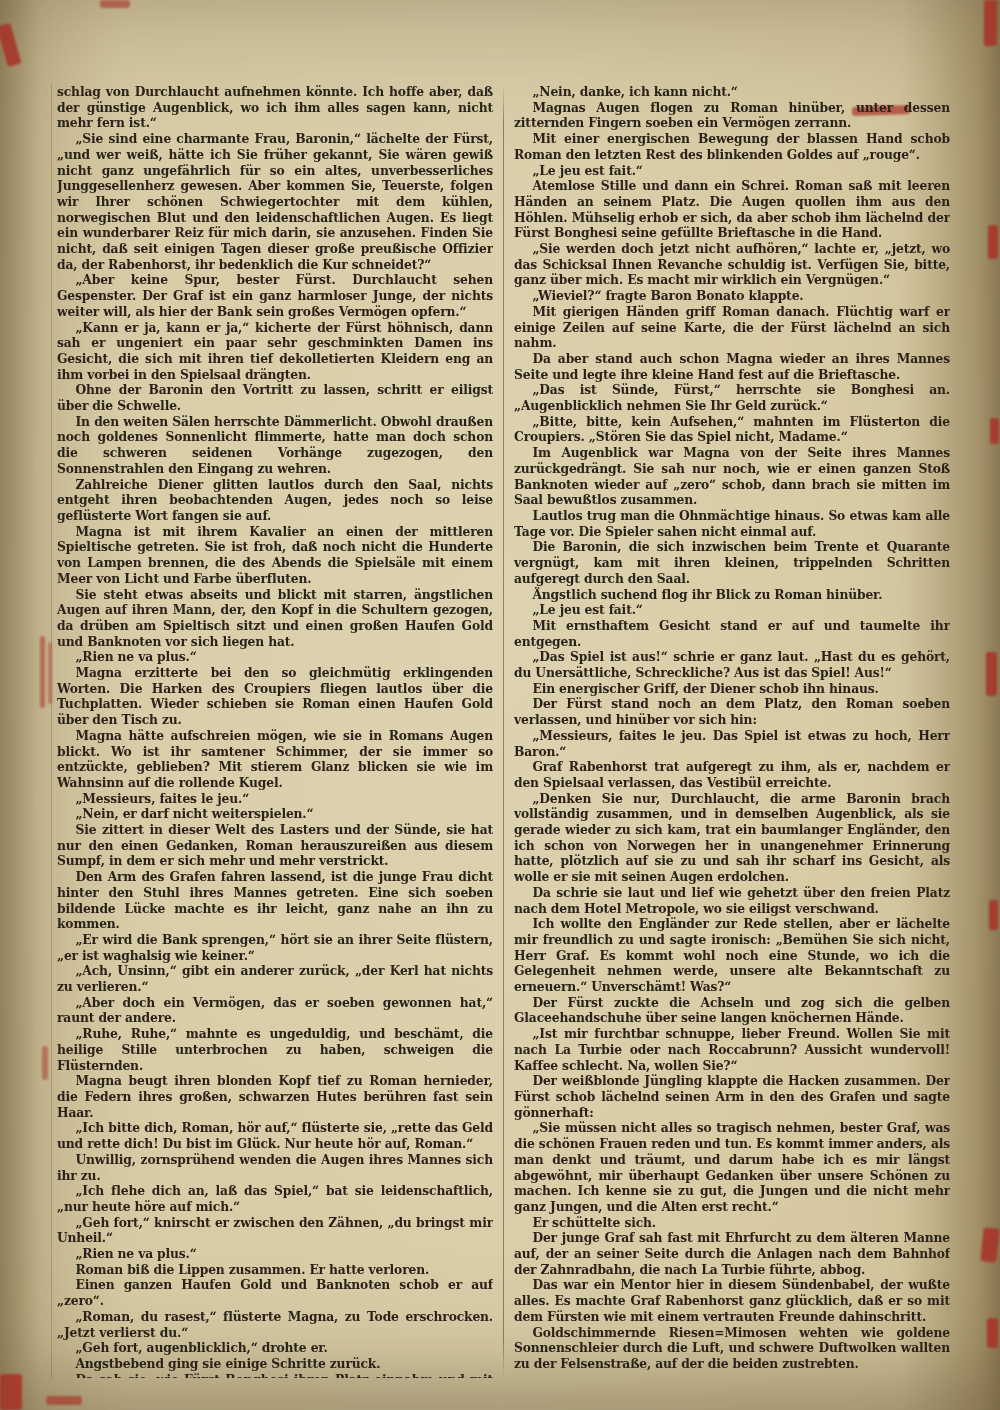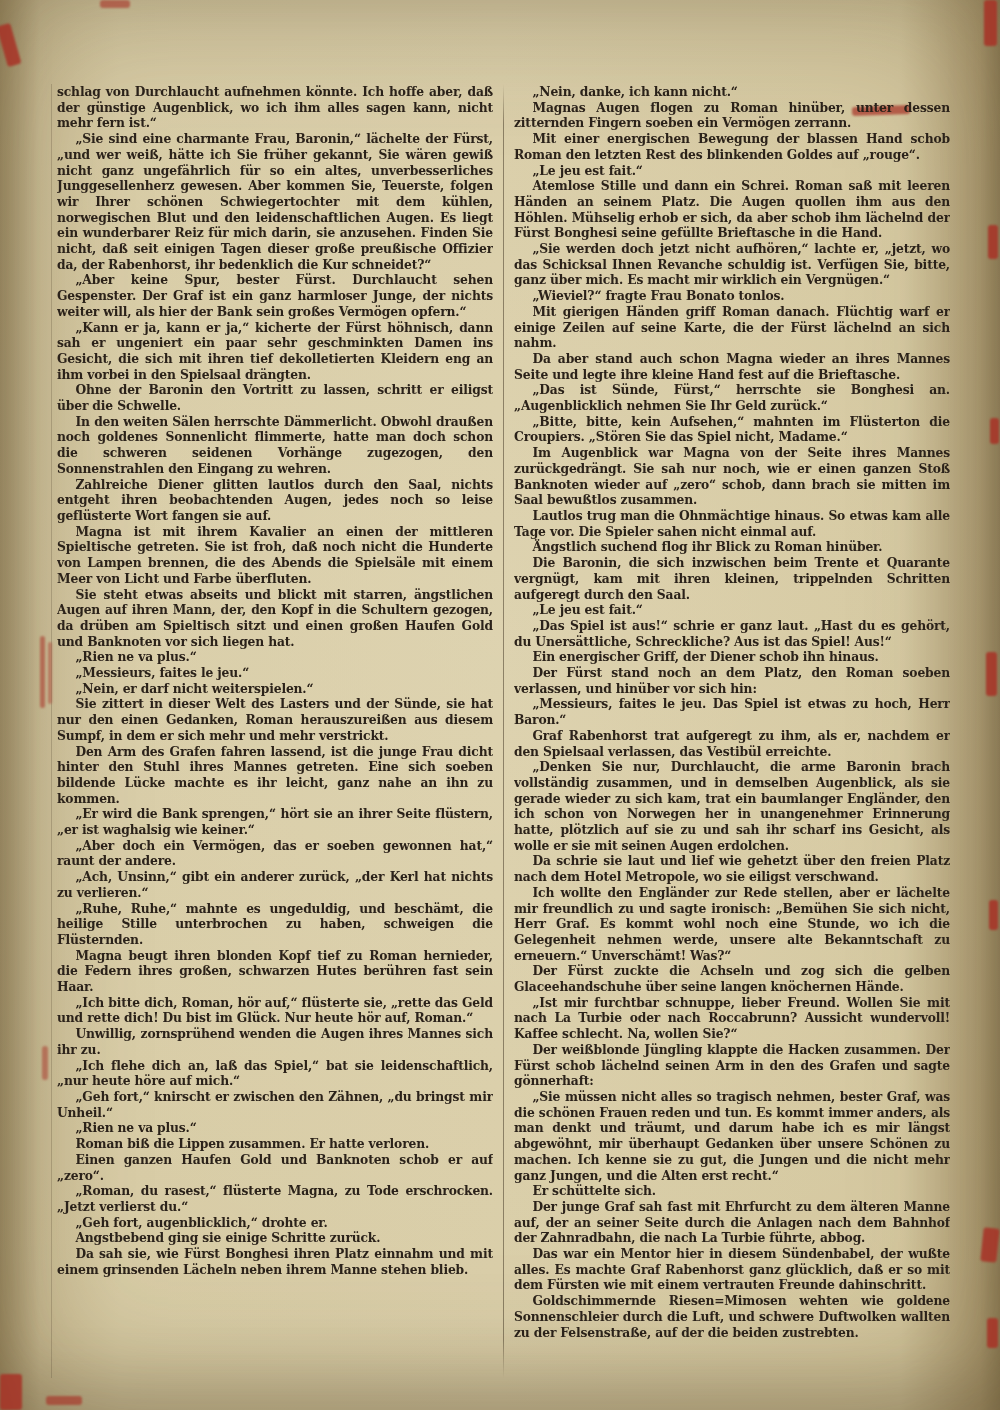--- a/index.html
+++ b/index.html
@@ -63,27 +63,29 @@
         <p class="para">schlag von Durchlaucht aufnehmen könnte. Ich hoffe aber, daß der günstige Augenblick, wo ich ihm alles sagen kann, nicht mehr fern ist.“</p>
         <p class="para">„Sie sind eine charmante Frau, Baronin,“ lächelte der Fürst, „und wer weiß, hätte ich Sie früher gekannt, Sie wären gewiß nicht ganz ungefährlich für so ein altes, unverbesserliches Junggesellenherz gewesen. Aber kommen Sie, Teuerste, folgen wir Ihrer schönen Schwiegertochter mit dem kühlen, norwegischen Blut und den leidenschaftlichen Augen. Es liegt ein wunderbarer Reiz für mich darin, sie anzusehen. Finden Sie nicht, daß seit einigen Tagen dieser große preußische Offizier da, der Rabenhorst, ihr bedenklich die Kur schneidet?“</p>
         <p class="para">„Aber keine Spur, bester Fürst. Durchlaucht sehen Gespenster. Der Graf ist ein ganz harmloser Junge, der nichts weiter will, als hier der Bank sein großes Vermögen opfern.“</p>
         <p class="para">„Kann er ja, kann er ja,“ kicherte der Fürst höhnisch, dann sah er ungeniert ein paar sehr geschminkten Damen ins Gesicht, die sich mit ihren tief dekolletierten Kleidern eng an ihm vorbei in den Spielsaal drängten.</p>
         <p class="para">Ohne der Baronin den Vortritt zu lassen, schritt er eiligst über die Schwelle.</p>
         <p class="para">In den weiten Sälen herrschte Dämmerlicht. Obwohl draußen noch goldenes Sonnenlicht flimmerte, hatte man doch schon die schweren seidenen Vorhänge zugezogen, den Sonnenstrahlen den Eingang zu wehren.</p>
         <p class="para">Zahlreiche Diener glitten lautlos durch den Saal, nichts entgeht ihren beobachtenden Augen, jedes noch so leise geflüsterte Wort fangen sie auf.</p>
         <p class="para">Magna ist mit ihrem Kavalier an einen der mittleren Spieltische getreten. Sie ist froh, daß noch nicht die Hunderte von Lampen brennen, die des Abends die Spielsäle mit einem Meer von Licht und Farbe überfluten.</p>
         <p class="para">Sie steht etwas abseits und blickt mit starren, ängstlichen Augen auf ihren Mann, der, den Kopf in die Schultern gezogen, da drüben am Spieltisch sitzt und einen großen Haufen Gold und Banknoten vor sich liegen hat.</p>
         <p class="para">„Rien ne va plus.“</p>
+        <p class="para">Magna erzitterte bei den so gleichmütig erklingenden Worten. Die Harken des Croupiers fliegen lautlos über die Tuchplatten. Wieder schieben sie Roman einen Haufen Gold über den Tisch zu.</p>
+        <p class="para">Magna hätte aufschreien mögen, wie sie in Romans Augen blickt. Wo ist ihr samtener Schimmer, der sie immer so entzückte, geblieben? Mit stierem Glanz blicken sie wie im Wahnsinn auf die rollende Kugel.</p>
         <p class="para">„Messieurs, faites le jeu.“</p>
         <p class="para">„Nein, er darf nicht weiterspielen.“</p>
         <p class="para">Sie zittert in dieser Welt des Lasters und der Sünde, sie hat nur den einen Gedanken, Roman herauszureißen aus diesem Sumpf, in dem er sich mehr und mehr verstrickt.</p>
         <p class="para">Den Arm des Grafen fahren lassend, ist die junge Frau dicht hinter den Stuhl ihres Mannes getreten. Eine sich soeben bildende Lücke machte es ihr leicht, ganz nahe an ihn zu kommen.</p>
         <p class="para">„Er wird die Bank sprengen,“ hört sie an ihrer Seite flüstern, „er ist waghalsig wie keiner.“</p>
+        <p class="para">„Ach, Unsinn,“ gibt ein anderer zurück, „der Kerl hat nichts zu verlieren.“</p>
         <p class="para">„Aber doch ein Vermögen, das er soeben gewonnen hat,“ raunt der andere.</p>
-        <p class="para">„Ach, Unsinn,“ gibt ein anderer zurück, „der Kerl hat nichts zu verlieren.“</p>
         <p class="para">„Ruhe, Ruhe,“ mahnte es ungeduldig, und beschämt, die heilige Stille unterbrochen zu haben, schweigen die Flüsternden.</p>
         <p class="para">Magna beugt ihren blonden Kopf tief zu Roman hernieder, die Federn ihres großen, schwarzen Hutes berühren fast sein Haar.</p>
         <p class="para">„Ich bitte dich, Roman, hör auf,“ flüsterte sie, „rette das Geld und rette dich! Du bist im Glück. Nur heute hör auf, Roman.“</p>
         <p class="para">Unwillig, zornsprühend wenden die Augen ihres Mannes sich ihr zu.</p>
         <p class="para">„Ich flehe dich an, laß das Spiel,“ bat sie leidenschaftlich, „nur heute höre auf mich.“</p>
         <p class="para">„Geh fort,“ knirscht er zwischen den Zähnen, „du bringst mir Unheil.“</p>
         <p class="para">„Rien ne va plus.“</p>
         <p class="para">Roman biß die Lippen zusammen. Er hatte verloren.</p>
         <p class="para">Einen ganzen Haufen Gold und Banknoten schob er auf „zero“.</p>
         <p class="para">„Roman, du rasest,“ flüsterte Magna, zu Tode erschrocken. „Jetzt verlierst du.“</p>
@@ -92,30 +94,31 @@
         <p class="para">Da sah sie, wie Fürst Bonghesi ihren Platz einnahm und mit einem grinsenden Lächeln neben ihrem Manne stehen blieb.</p>
       </div>
     <div class="col-divider"></div>
     <div class="col col-right">
         <p class="para">„Nein, danke, ich kann nicht.“</p>
         <p class="para">Magnas Augen flogen zu Roman hinüber, unter dessen zitternden Fingern soeben ein Vermögen zerrann.</p>
         <p class="para">Mit einer energischen Bewegung der blassen Hand schob Roman den letzten Rest des blinkenden Goldes auf „rouge“.</p>
         <p class="para">„Le jeu est fait.“</p>
         <p class="para">Atemlose Stille und dann ein Schrei. Roman saß mit leeren Händen an seinem Platz. Die Augen quollen ihm aus den Höhlen. Mühselig erhob er sich, da aber schob ihm lächelnd der Fürst Bonghesi seine gefüllte Brieftasche in die Hand.</p>
         <p class="para">„Sie werden doch jetzt nicht aufhören,“ lachte er, „jetzt, wo das Schicksal Ihnen Revanche schuldig ist. Verfügen Sie, bitte, ganz über mich. Es macht mir wirklich ein Vergnügen.“</p>
-        <p class="para">„Wieviel?“ fragte Frau Bonato tonlos.</p>
+        <p class="para">„Wieviel?“ fragte Baron Bonato klappte.</p>
         <p class="para">Mit gierigen Händen griff Roman danach. Flüchtig warf er einige Zeilen auf seine Karte, die der Fürst lächelnd an sich nahm.</p>
         <p class="para">Da aber stand auch schon Magna wieder an ihres Mannes Seite und legte ihre kleine Hand fest auf die Brieftasche.</p>
         <p class="para">„Das ist Sünde, Fürst,“ herrschte sie Bonghesi an. „Augenblicklich nehmen Sie Ihr Geld zurück.“</p>
         <p class="para">„Bitte, bitte, kein Aufsehen,“ mahnten im Flüsterton die Croupiers. „Stören Sie das Spiel nicht, Madame.“</p>
         <p class="para">Im Augenblick war Magna von der Seite ihres Mannes zurückgedrängt. Sie sah nur noch, wie er einen ganzen Stoß Banknoten wieder auf „zero“ schob, dann brach sie mitten im Saal bewußtlos zusammen.</p>
         <p class="para">Lautlos trug man die Ohnmächtige hinaus. So etwas kam alle Tage vor. Die Spieler sahen nicht einmal auf.</p>
+        <p class="para">Die Baronin, die sich inzwischen beim Trente et Quarante vergnügt, kam mit ihren kleinen, trippelnden Schritten aufgeregt durch den Saal.</p>
         <p class="para">Ängstlich suchend flog ihr Blick zu Roman hinüber.</p>
-        <p class="para">Die Baronin, die sich inzwischen beim Trente et Quarante vergnügt, kam mit ihren kleinen, trippelnden Schritten aufgeregt durch den Saal.</p>
         <p class="para">„Le jeu est fait.“</p>
+        <p class="para">Mit ernsthaftem Gesicht stand er auf und taumelte ihr entgegen.</p>
         <p class="para">„Das Spiel ist aus!“ schrie er ganz laut. „Hast du es gehört, du Unersättliche, Schreckliche? Aus ist das Spiel! Aus!“</p>
         <p class="para">Ein energischer Griff, der Diener schob ihn hinaus.</p>
         <p class="para">Der Fürst stand noch an dem Platz, den Roman soeben verlassen, und hinüber vor sich hin:</p>
         <p class="para">„Messieurs, faites le jeu. Das Spiel ist etwas zu hoch, Herr Baron.“</p>
         <p class="para">Graf Rabenhorst trat aufgeregt zu ihm, als er, nachdem er den Spielsaal verlassen, das Vestibül erreichte.</p>
         <p class="para">„Denken Sie nur, Durchlaucht, die arme Baronin brach vollständig zusammen, und in demselben Augenblick, als sie gerade wieder zu sich kam, trat ein baumlanger Engländer, den ich schon von Norwegen her in unangenehmer Erinnerung hatte, plötzlich auf sie zu und sah ihr scharf ins Gesicht, als wolle er sie mit seinen Augen erdolchen.</p>
         <p class="para">Da schrie sie laut und lief wie gehetzt über den freien Platz nach dem Hotel Metropole, wo sie eiligst verschwand.</p>
         <p class="para">Ich wollte den Engländer zur Rede stellen, aber er lächelte mir freundlich zu und sagte ironisch: „Bemühen Sie sich nicht, Herr Graf. Es kommt wohl noch eine Stunde, wo ich die Gelegenheit nehmen werde, unsere alte Bekanntschaft zu erneuern.“ Unverschämt! Was?“</p>
         <p class="para">Der Fürst zuckte die Achseln und zog sich die gelben Glaceehandschuhe über seine langen knöchernen Hände.</p>
         <p class="para">„Ist mir furchtbar schnuppe, lieber Freund. Wollen Sie mit nach La Turbie oder nach Roccabrunn? Aussicht wundervoll! Kaffee schlecht. Na, wollen Sie?“</p>

